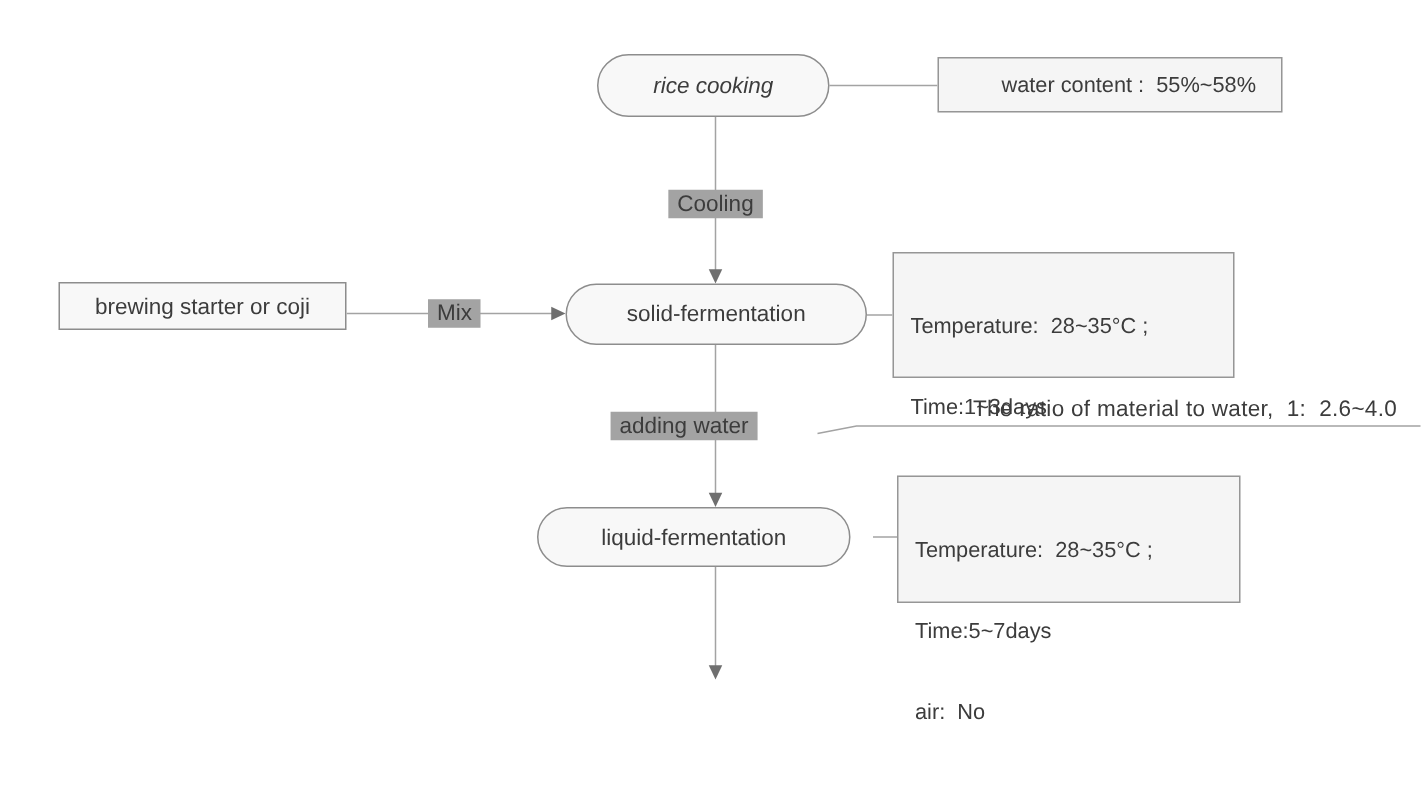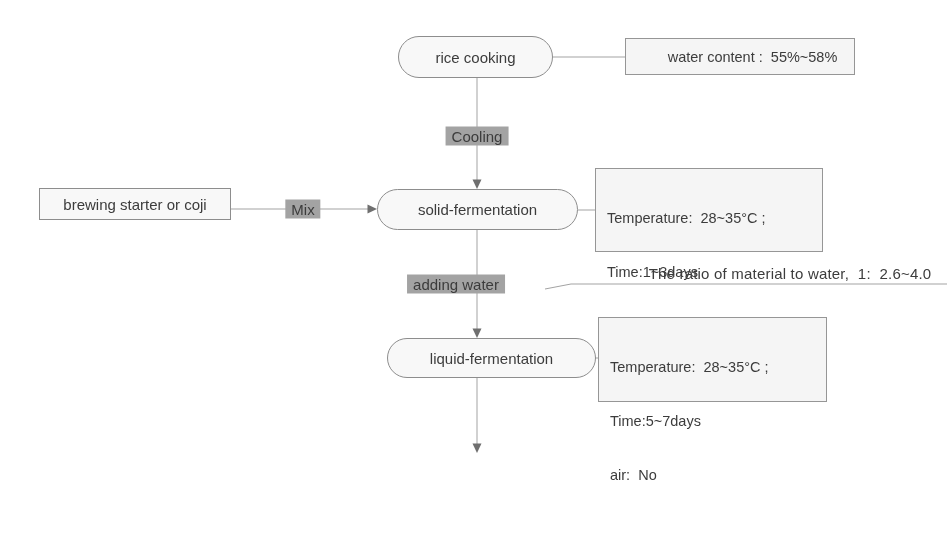--- a/index.html
+++ b/index.html
@@ -62,26 +62,26 @@
   .free-label {
     position: absolute;
     transform: translate(-50%, -50%);
     font-size: 15px;
     white-space: pre;
     color: #3c3c3c;
     letter-spacing: 0.2px;
   }
 
   
-  #node-rice-cooking        { left: 398px; top: 36px;  width: 155px; height: 42px; }
+  #node-rice-cooking        { left: 398px; top: 36px;  width: 155px; height: 42px; font-style: italic; }
   #ann-water-content        { left: 625px; top: 38px;  width: 230px; height: 37px; padding-left: 25px; }
   #node-brewing-starter     { left: 39px;  top: 188px; width: 192px; height: 32px; }
   #node-solid-fermentation  { left: 377px; top: 189px; width: 201px; height: 41px; }
   #ann-solid-conditions     { left: 595px; top: 168px; width: 228px; height: 84px; }
-  #node-liquid-fermentation { left: 387px; top: 338px; width: 209px; height: 40px; }
+  #node-liquid-fermentation { left: 358px; top: 338px; width: 209px; height: 40px; }
   #ann-liquid-conditions    { left: 598px; top: 317px; width: 229px; height: 85px; }
   #node-distilling          { left: 415px; top: 453px; width: 124px; height: 39px; }
   #label-cooling            { left: 477px; top: 136px; }
   #label-mix                { left: 303px; top: 209px; }
   #label-adding-water       { left: 456px; top: 284px; }
   #label-ratio-note         { left: 790px; top: 273px; text-align: center; }
 </style>
 </head>
 <body>
 

